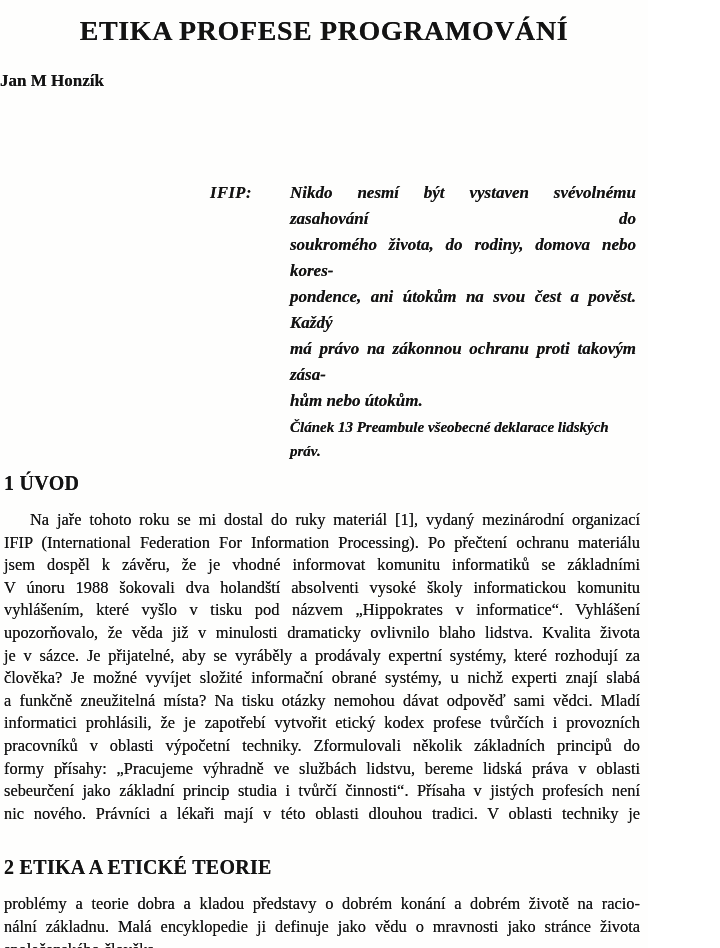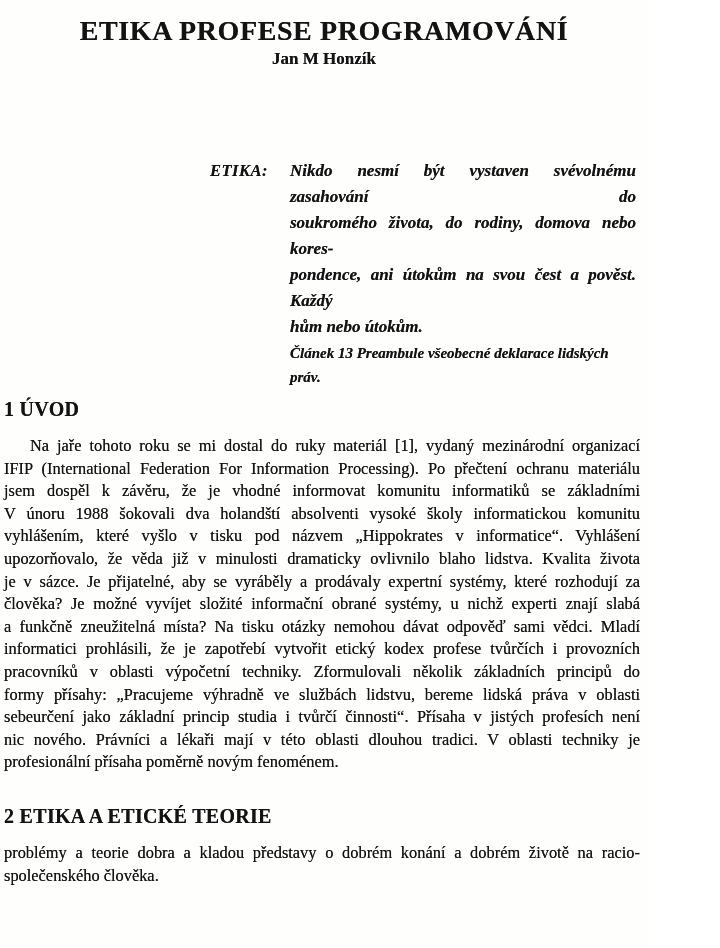--- a/index.html
+++ b/index.html
@@ -17,21 +17,22 @@
   .title {
     margin: 0;
     padding-top: 14px;
     text-align: center;
     font-size: 28px;
     line-height: 34px;
     font-weight: 700;
     letter-spacing: 0.6px;
   }
   .author {
-    text-align: center;
+    margin-top: 22px;
+    text-align: left;
     font-size: 17px;
     line-height: 22px;
     font-weight: 700;
   }
   .motto {
     display: flex;
     margin: 88px 12px 0 210px;
     font-style: italic;
     font-weight: 700;
   }
@@ -66,26 +67,27 @@
 </head>
 <body>
 
 <div class="page">
 
   <h1 class="title">ETIKA PROFESE PROGRAMOVÁNÍ</h1>
 
   <div class="author">Jan M Honzík</div>
 
   <div class="motto">
-    <div class="motto-label">ETIKA:</div>
+    <div class="motto-label">IFIP:</div>
     <div class="motto-body">
       <div class="motto-text lines">
           <div class="tline first">Nikdo nesmí být vystaven svévolnému zasahování do</div>
           <div class="tline">soukromého života, do rodiny, domova nebo kores-</div>
           <div class="tline">pondence, ani útokům na svou čest a pověst. Každý</div>
+          <div class="tline">má právo na zákonnou ochranu proti takovým zása-</div>
           <div class="tline last">hům nebo útokům.</div>
         </div>
       <div class="citation lines">
           <div class="tline first">Článek 13 Preambule všeobecné deklarace lidských</div>
           <div class="tline last">práv.</div>
         </div>
     </div>
   </div>
 
   <h2 class="section-heading">1 ÚVOD</h2>
@@ -98,23 +100,23 @@
       <div class="tline">vyhlášením, které vyšlo v tisku pod názvem „Hippokrates v informatice“. Vyhlášení</div>
       <div class="tline">upozorňovalo, že věda již v minulosti dramaticky ovlivnilo blaho lidstva. Kvalita života</div>
       <div class="tline">je v sázce. Je přijatelné, aby se vyráběly a prodávaly expertní systémy, které rozhodují za</div>
       <div class="tline">člověka? Je možné vyvíjet složité informační obrané systémy, u nichž experti znají slabá</div>
       <div class="tline">a funkčně zneužitelná místa? Na tisku otázky nemohou dávat odpověď sami vědci. Mladí</div>
       <div class="tline">informatici prohlásili, že je zapotřebí vytvořit etický kodex profese tvůrčích i provozních</div>
       <div class="tline">pracovníků v oblasti výpočetní techniky. Zformulovali několik základních principů do</div>
       <div class="tline">formy přísahy: „Pracujeme výhradně ve službách lidstvu, bereme lidská práva v oblasti</div>
       <div class="tline">sebeurčení jako základní princip studia i tvůrčí činnosti“. Přísaha v jistých profesích není</div>
       <div class="tline">nic nového. Právníci a lékaři mají v této oblasti dlouhou tradici. V oblasti techniky je</div>
-      <div class="tline last">profesionální přísaha poměrně novým fenoménem.</div>
     </div>
 
   <h2 class="section-heading second">2 ETIKA A ETICKÉ TEORIE</h2>
 
   <div class="para lines">
       <div class="tline">problémy a teorie dobra a kladou představy o dobrém konání a dobrém životě na racio-</div>
+      <div class="tline">nální základnu. Malá encyklopedie ji definuje jako vědu o mravnosti jako stránce života</div>
       <div class="tline last">společenského člověka.</div>
     </div>
 
 </div>
 
 </body></html>

